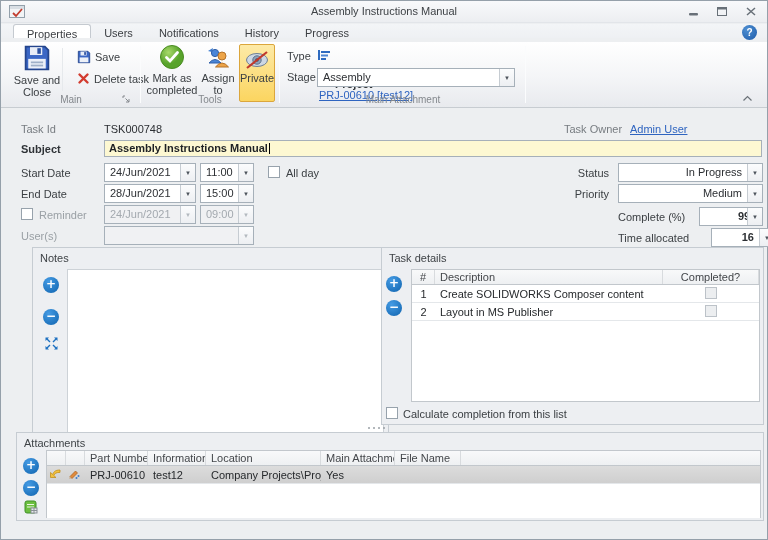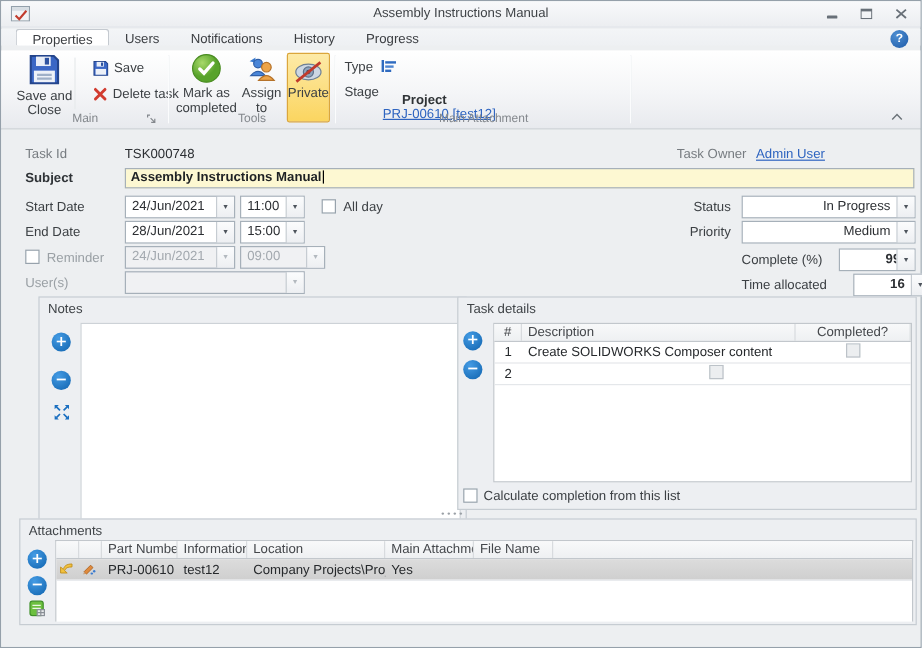--- a/index.html
+++ b/index.html
@@ -207,20 +207,24 @@
       <svg width="14" height="12">
           <rect x="1" y="1" width="2" height="10" fill="#2f6bc0"></rect>
           <rect x="4" y="2" width="9" height="2" fill="#2f6bc0"></rect>
           <rect x="4" y="5.5" width="7" height="2" fill="#4f86d2"></rect>
           <rect x="4" y="9" width="5" height="2" fill="#2f6bc0"></rect>
         </svg>
     </span>
     <span class="rlabel boldval" style="left:334px; top:8px;margin-top:28px;">Project</span>
 
     <span class="rlabel" style="left:286px; top:29px;">Stage</span>
+    <div class="combo" style="left:316px; top:26px; width:198px;">
+      <span class="val">Assembly</span>
+      <span class="btn">▼</span>
+    </div>
     <span class="rlabel link" style="left:318px; top:47px;">PRJ-00610 [test12]</span>
     <div class="gfoot" style="left:282px; width:240px;">
       <span>Main Attachment</span>
     </div>
     <div class="vsep" style="left:524px;"></div>
 
     <span class="chev">
       <svg width="11" height="8">
           <path d="M1.5 6.5 L5.5 2.5 L9.5 6.5" stroke="#6b7278" fill="none" stroke-width="1.2"></path>
         </svg>
@@ -260,21 +264,21 @@
       <span class="val">15:00</span>
         <span class="btn">▼</span>
     </div>
 
     <span class="cb" style="position:absolute; left:20px; top:100px;"></span>
     <span class="dlabel" style="position:absolute; left:38px; top:101px;">Reminder</span>
     <div class="combo dis" style="left:103px; top:97px; width:92px;">
       <span class="val">24/Jun/2021</span>
         <span class="btn">▼</span>
     </div>
-    <div class="combo dis" style="left:199px; top:97px; width:71px;">
+    <div class="combo dis" style="left:199px; top:97px; width:54px;">
       <span class="val">09:00</span>
         <span class="btn">▼</span>
     </div>
 
     <span class="dlabel" style="position:absolute; left:20px; top:122px;">User(s)</span>
     <div class="combo dis" style="left:103px; top:118px; width:150px;">
       <span class="val"></span>
         <span class="btn">▼</span>
     </div>
 
@@ -325,20 +329,21 @@
           <div style="width:228px;">Description</div>
           <div style="flex:1; text-align:center;">Completed?</div>
         </div>
         <div class="gr">
           <div style="width:23px; text-align:center;">1</div>
           <div style="width:228px;">Create SOLIDWORKS Composer content</div>
           <div style="flex:1; text-align:center;"><span class="cb dis"></span></div>
         </div>
         <div class="gr">
           <div style="width:23px; text-align:center;">2</div>
+          <div style="width:228px;">Layout in MS Publisher</div>
           <div style="flex:1; text-align:center;"><span class="cb dis"></span></div>
         </div>
       </div>
       <span class="cb" style="position:absolute; left:4px; top:159px;"></span>
       <span style="position:absolute; left:21px; top:160px;">Calculate completion from this list</span>
     </div>
 
     <div class="splitter" style="left:367px; top:319px;">
         <i></i>
         <i></i>

